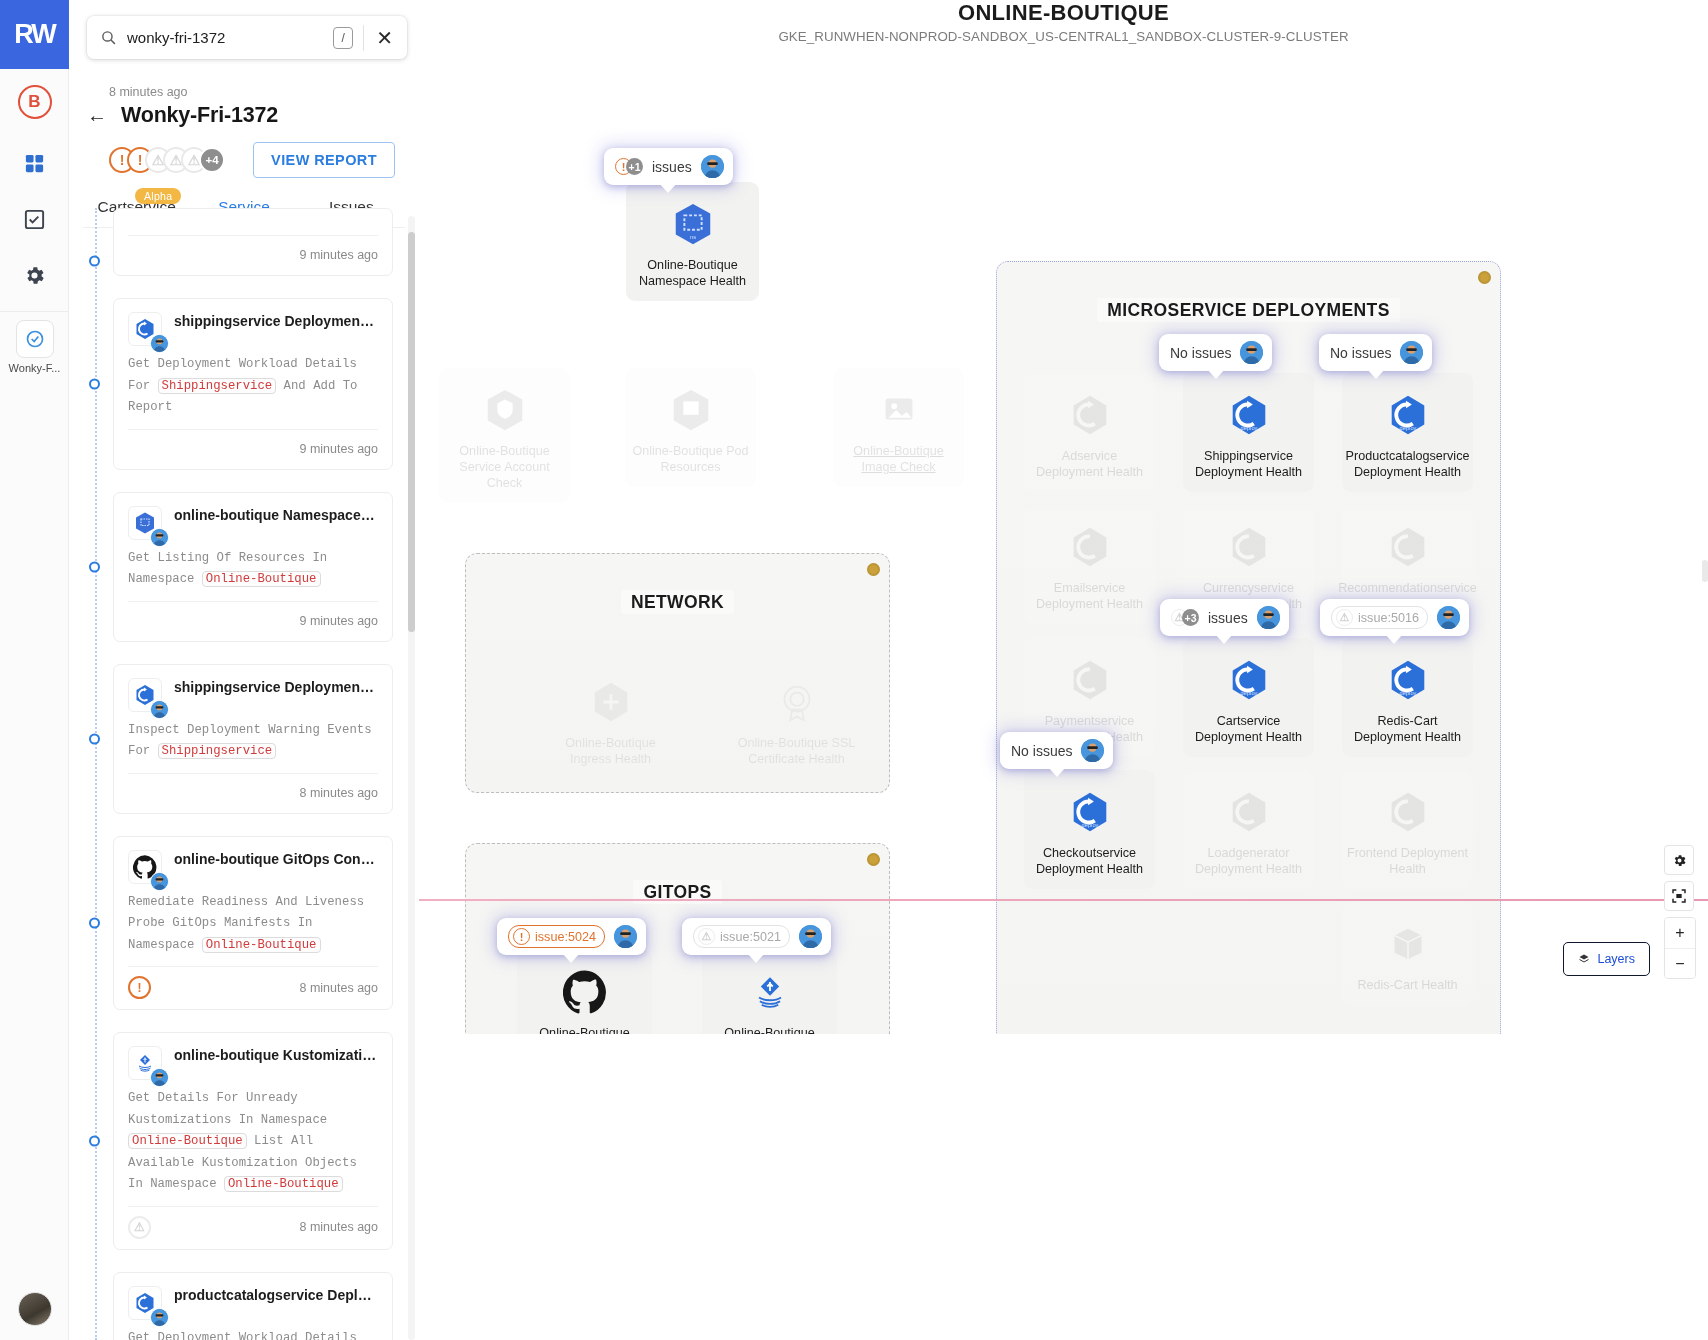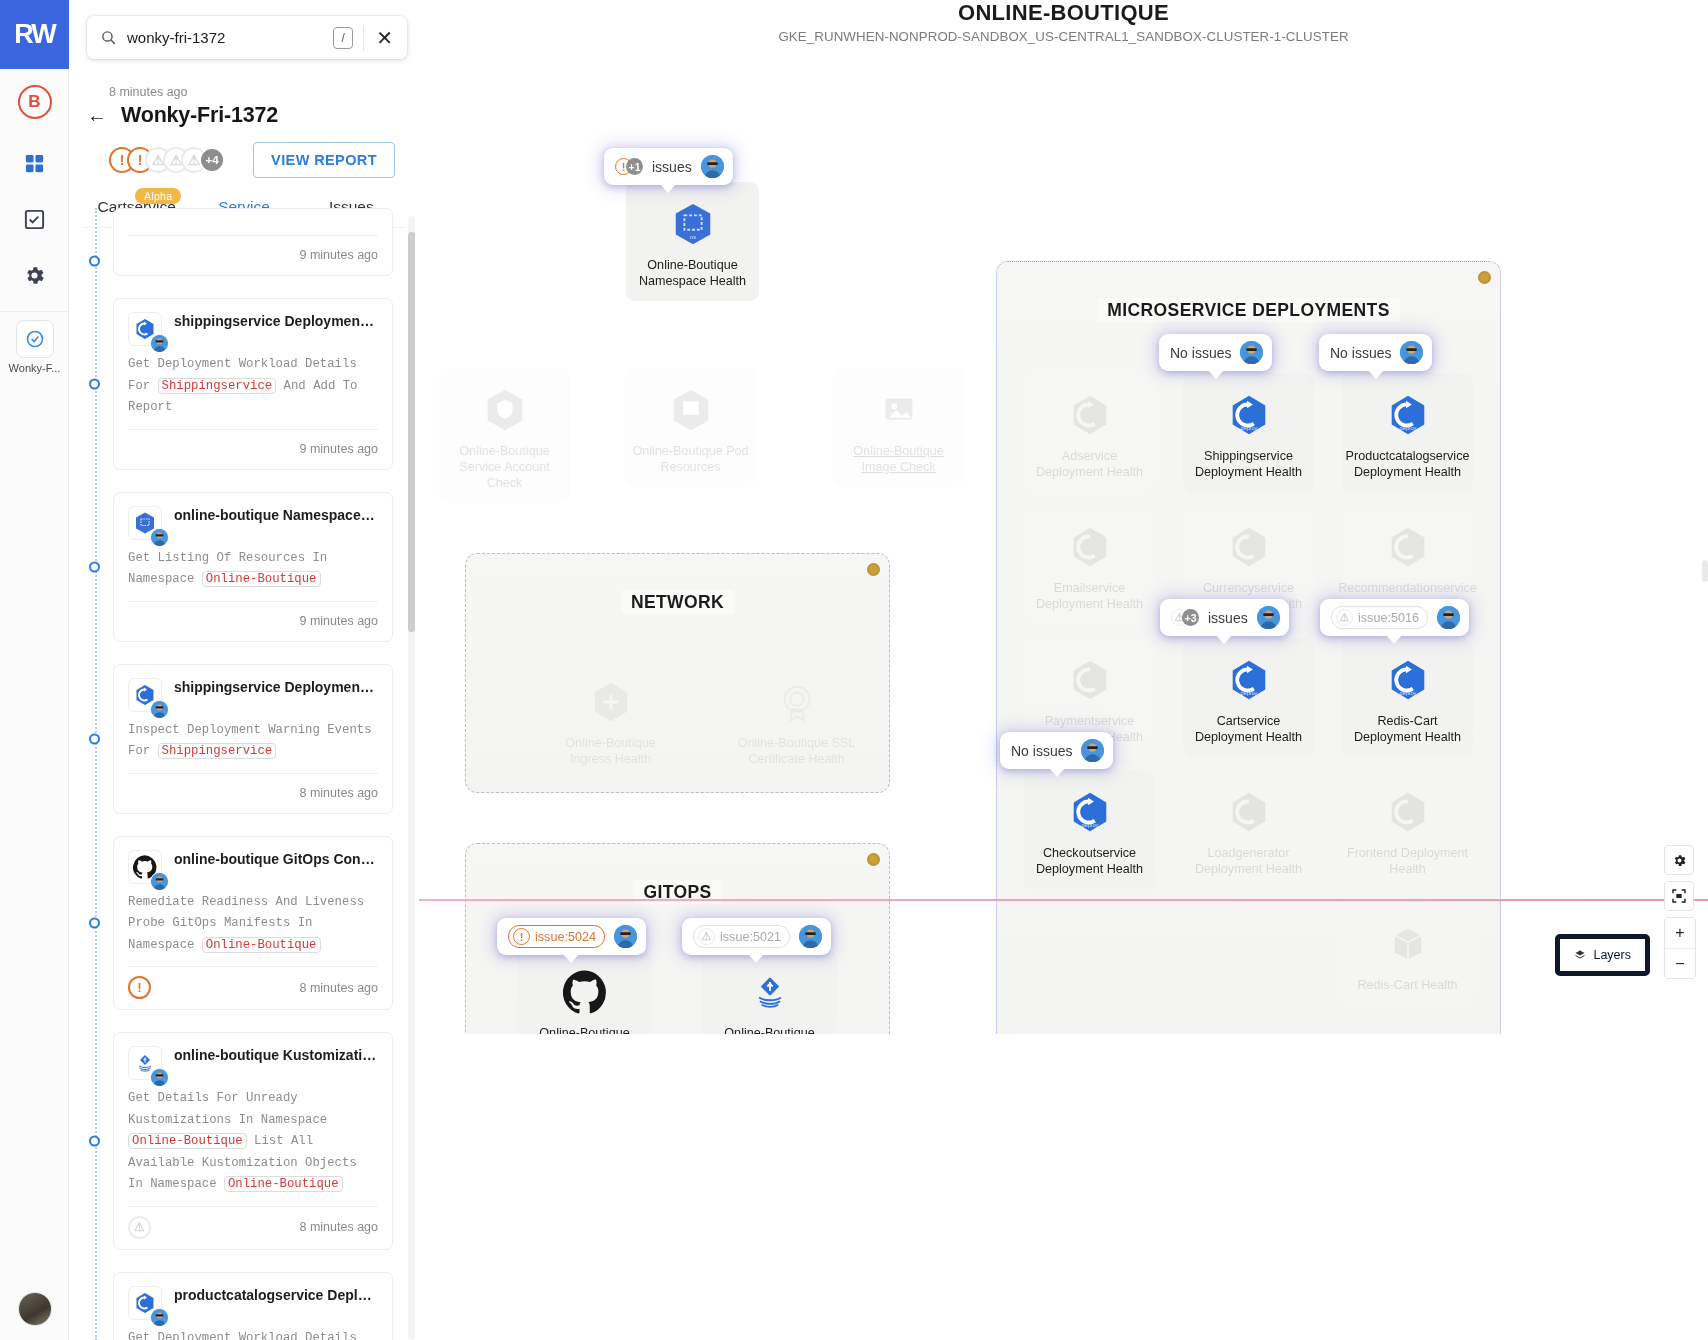--- a/index.html
+++ b/index.html
@@ -265,23 +265,23 @@
   .ctrl-btn {
     width: 30px; height: 30px; background: #fff; border: 1px solid #e4e4e4;
     border-radius: 4px; margin-bottom: 6px;
     display: flex; align-items: center; justify-content: center; font-size: 16px; color: #222;
   }
   .zoomgroup { border: 1px solid #e4e4e4; border-radius: 4px; overflow: hidden; background: #fff; }
   .zoomgroup .ctrl-btn { border: 0; border-radius: 0; margin: 0; }
   .zoomgroup .ctrl-btn + .ctrl-btn { border-top: 1px solid #eee; }
   .layers {
     position: absolute; right: 58px; bottom: 58px; z-index: 45;
-    background: #fff; border: 5px solid #0f172a; border-radius: 5px;
+    background: #fff; border: 1px solid #0f172a; border-radius: 5px;
     padding: 9px 14px; display: flex; align-items: center; gap: 7px;
-    font-size: 12.5px; color: #0f172a;
+    font-size: 12.5px; color: #1d4ed8;
   }
   .edge-line {
     position: absolute; left: 0; right: 0; bottom: 133px; height: 2px;
     background: linear-gradient(90deg,#f1b0c2,#e898b0);
   }
   .right-edge {
     position: absolute; right: 0; top: 560px; width: 6px; height: 22px;
     background: #e9e9e9; border-radius: 3px;
   }
 </style>
@@ -570,21 +570,21 @@
         </div>
     </div>
 
     <div class="panel-track"></div>
     <div class="panel-scrollbar"></div>
   </div>
 
   <div class="canvas">
 
     <div class="map-title">ONLINE-BOUTIQUE</div>
-    <div class="map-sub">GKE_RUNWHEN-NONPROD-SANDBOX_US-CENTRAL1_SANDBOX-CLUSTER-1-CLUSTER</div>
+    <div class="map-sub">GKE_RUNWHEN-NONPROD-SANDBOX_US-CENTRAL1_SANDBOX-CLUSTER-9-CLUSTER</div>
 
     <div class="node ghostbox" style="left:207px; top:182px; width:133px;">
       <span class="glyph">
         <svg width="46" height="46" viewBox="0 0 48 48">
             <polygon points="24,3 42,13 42,35 24,45 6,35 6,13" fill="#3a6fd8"></polygon>
             <rect x="15" y="15" width="18" height="15" fill="none" stroke="#cfe0ff" stroke-width="2" stroke-dasharray="3 2"></rect>
             <text x="24" y="40" font-size="6" fill="#cfe0ff" text-anchor="middle" font-family="Liberation Sans">ns</text>
           </svg>
       </span>
       <span class="nlabel">Online-Boutique Namespace Health</span>

